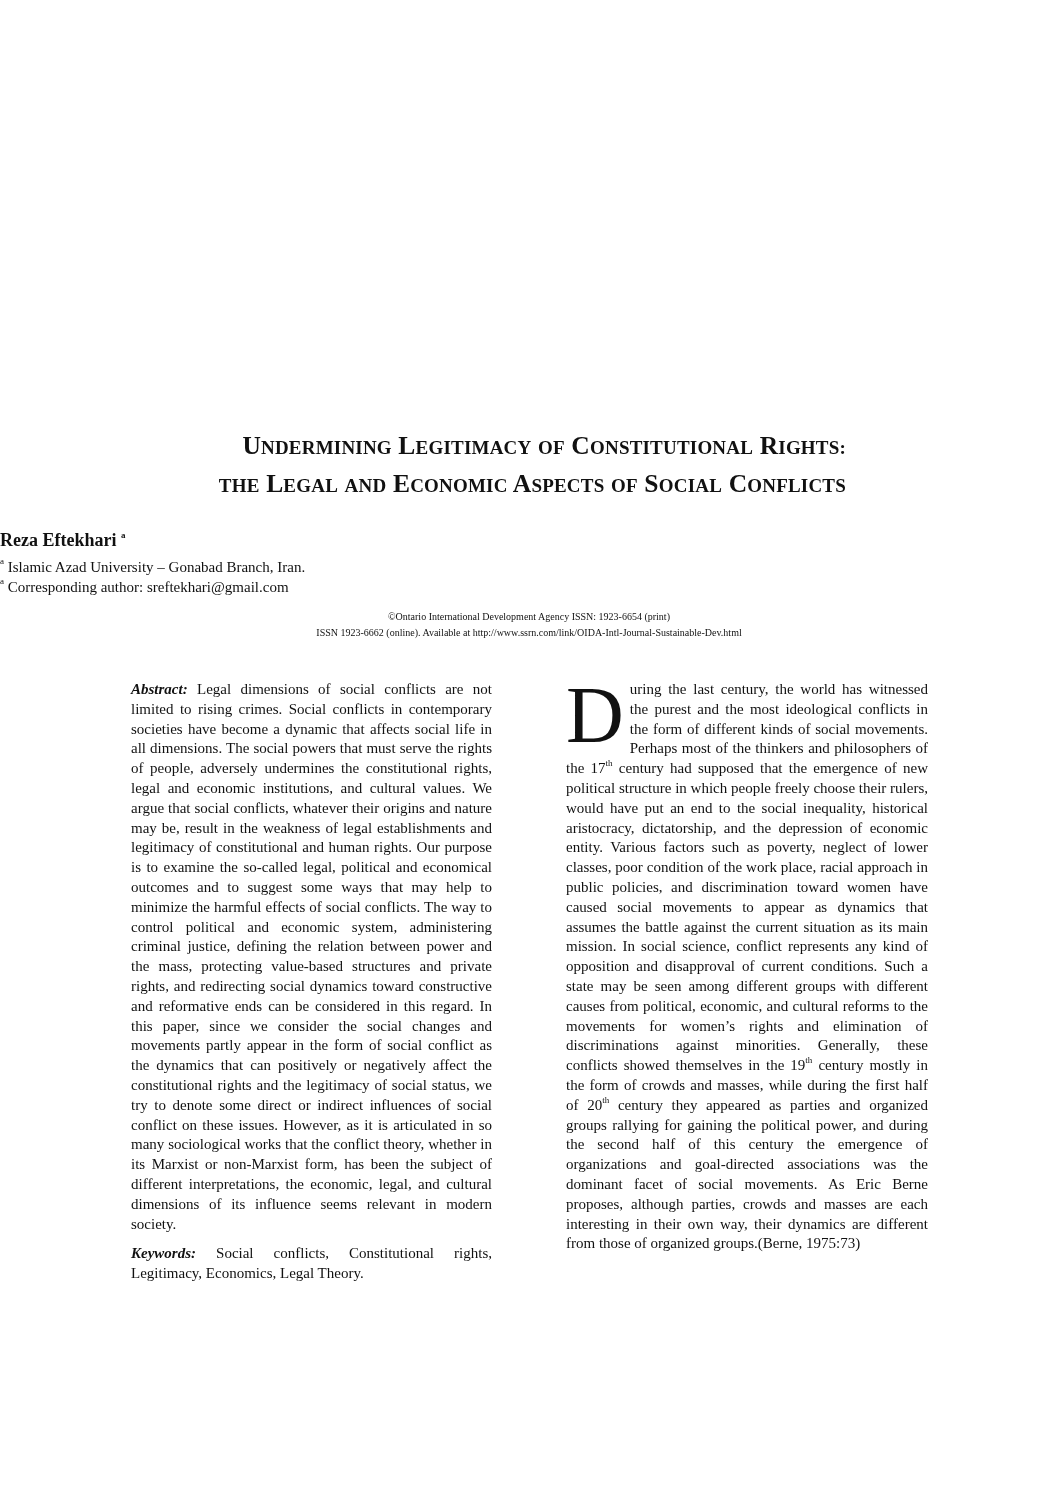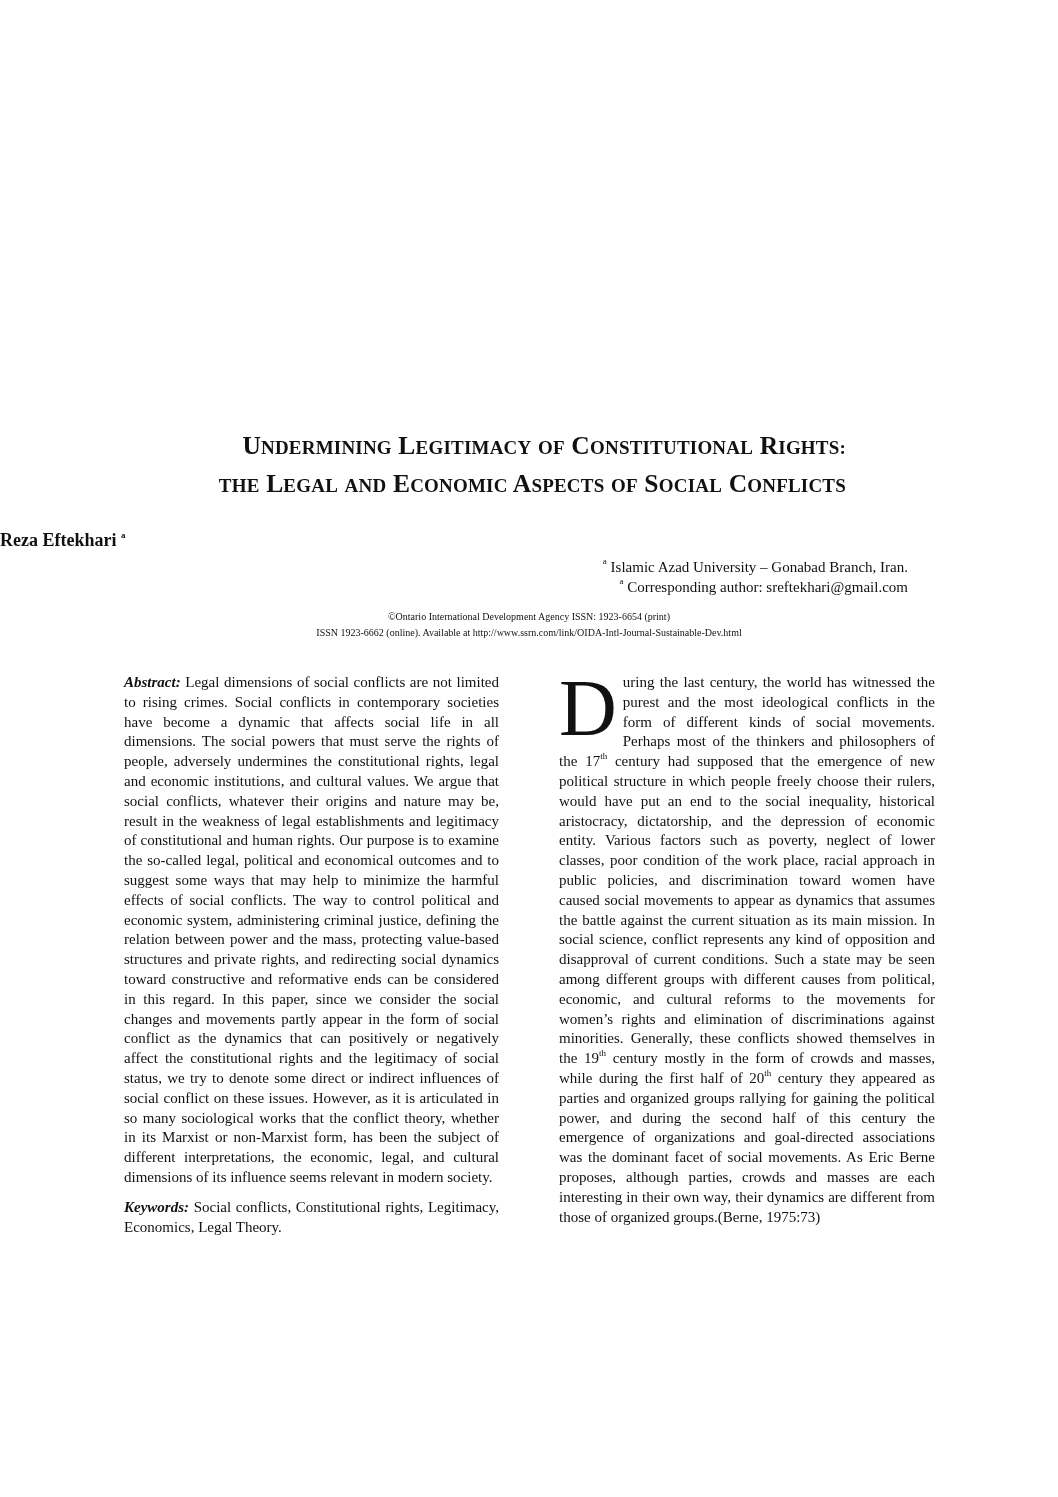--- a/index.html
+++ b/index.html
@@ -4,30 +4,30 @@
 <style>
   html, body { margin: 0; padding: 0; background: #ffffff; }
   body { width: 1058px; height: 1497px; position: relative; overflow: hidden;
          font-family: "Liberation Serif", "DejaVu Serif", serif; color: #111; }
   .title { position: absolute; left: 0; width: 846px; top: 427px; text-align: right;
            font-weight: bold; font-size: 25.5px; line-height: 38px; letter-spacing: 0.2px; }
   .title .sc { font-size: 19px; }
   .author { position: absolute; top: 530px; left: 0; width: 1058px; 
             font-weight: bold; font-size: 18px; }
   .author sup, .aff sup { font-size: 9px; vertical-align: 8px; }
-  .aff { position: absolute; left: 0; width: 908px; text-align: right; font-size: 15px; line-height: 20px; }
+  .aff { position: absolute; left: 0; width: 908px; text-align: left; font-size: 15px; line-height: 20px; }
   .aff1 { top: 551px; }
   .aff2 { top: 571px; }
   .pub { position: absolute; left: 0; width: 1058px; text-align: center; font-size: 10px; line-height: 16px; }
   .pub1 { top: 609px; }
   .pub2 { top: 625px; }
   .col { position: absolute; font-size: 15px; line-height: 19.8px; text-align: justify; }
   .left { left: 124px; top: 673px; width: 375px; }
   .right { left: 559px; top: 673px; width: 376px; }
-  .col p { margin: 0; }
+  .col p { margin: 7px; }
   .kw { margin-top: 10px !important; }
   .lbl { font-weight: bold; font-style: italic; }
   .sec-head { text-align: center; font-weight: bold; font-size: 12.5px; margin-bottom: 5px !important; letter-spacing: 0.3px; }
   .sec-head .big { font-size: 15px; }
   .dropcap { float: left; font-size: 80px; line-height: 60px; margin: 3px 6px 0 0; padding-top: 2px; height: 60px; }
   sup.th { font-size: 9px; vertical-align: 7px; line-height: 0; }
 </style>
 </head>
 <body>
 

